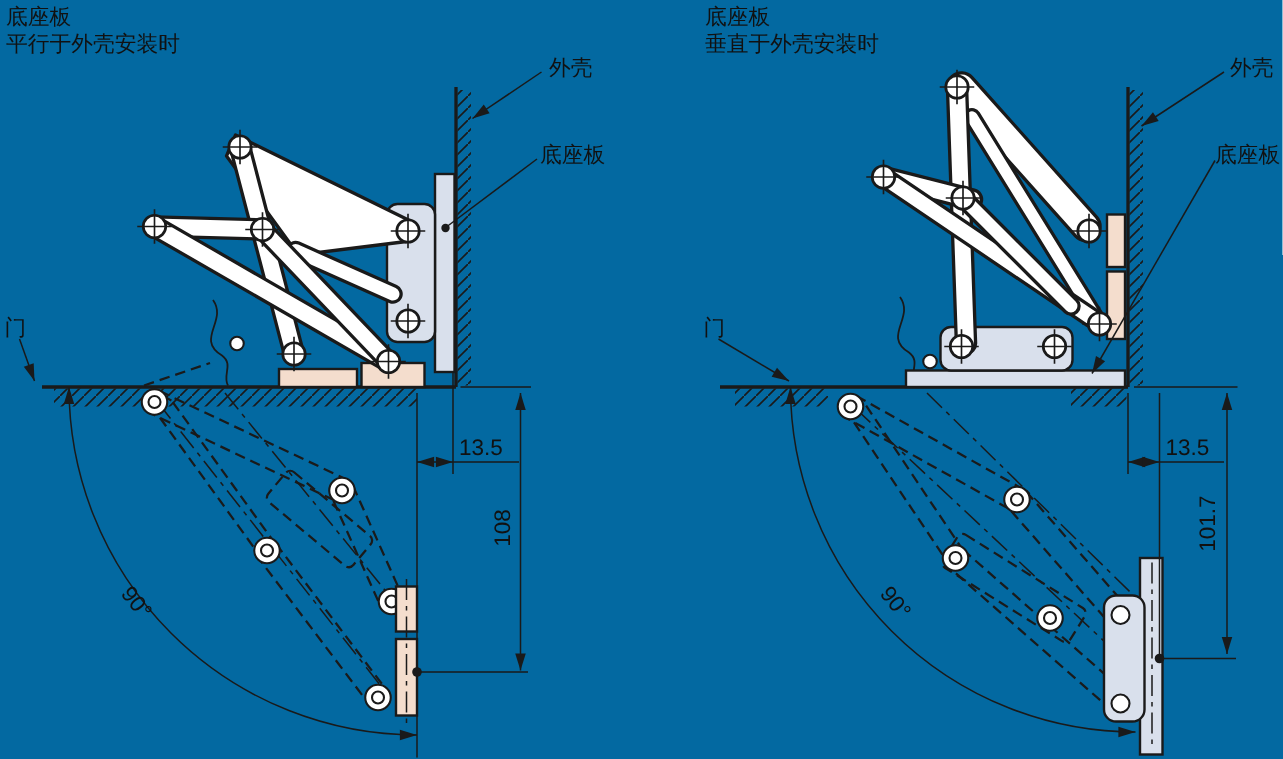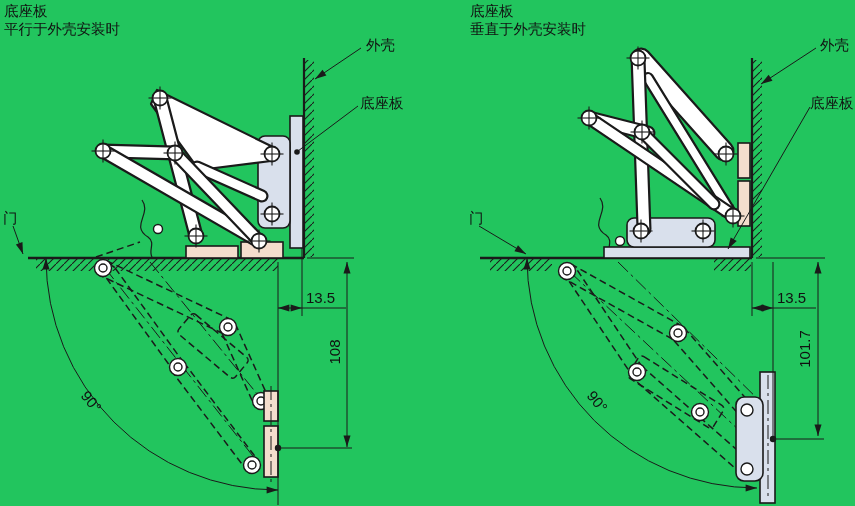--- a/index.html
+++ b/index.html
@@ -1,21 +1,21 @@
 <!DOCTYPE html>
 <html style="--base-plate-fill: #d9e0ec; --door-mount-fill: #f4ddcd; --line: #1a1a1a;"><head>
 <meta charset="utf-8">
 <style>
   :root{
     --base-plate-fill:#d9e0ec;
     --door-mount-fill:#f4ddcd;
     --line:#1a1a1a;
   }
   html,body{margin:0;padding:0;background:#fff;}
-  #canvas{width:855px;height:506px;position:relative;background:#22c55e;overflow:hidden;
+  #canvas{width:855px;height:506px;position:relative;background:#0369a1;overflow:hidden;
           font-family:"Liberation Sans","DejaVu Sans",sans-serif;}
   svg text{font-family:"Liberation Sans","DejaVu Sans",sans-serif;fill:#111;}
   .ttl{font-size:14.5px;}
   .lab{font-size:14.5px;}
   .dim{font-size:15px;}
   .tk{stroke:var(--line);stroke-width:2.2;fill:none;}
   .dl{stroke:var(--line);stroke-width:2.4;fill:none;}
   .tn{stroke:var(--line);stroke-width:1;fill:none;}
   .lk{fill:#fff;stroke:var(--line);stroke-width:2.2;stroke-linejoin:round;}
   .ko{stroke:var(--line);stroke-linecap:round;fill:none;}

